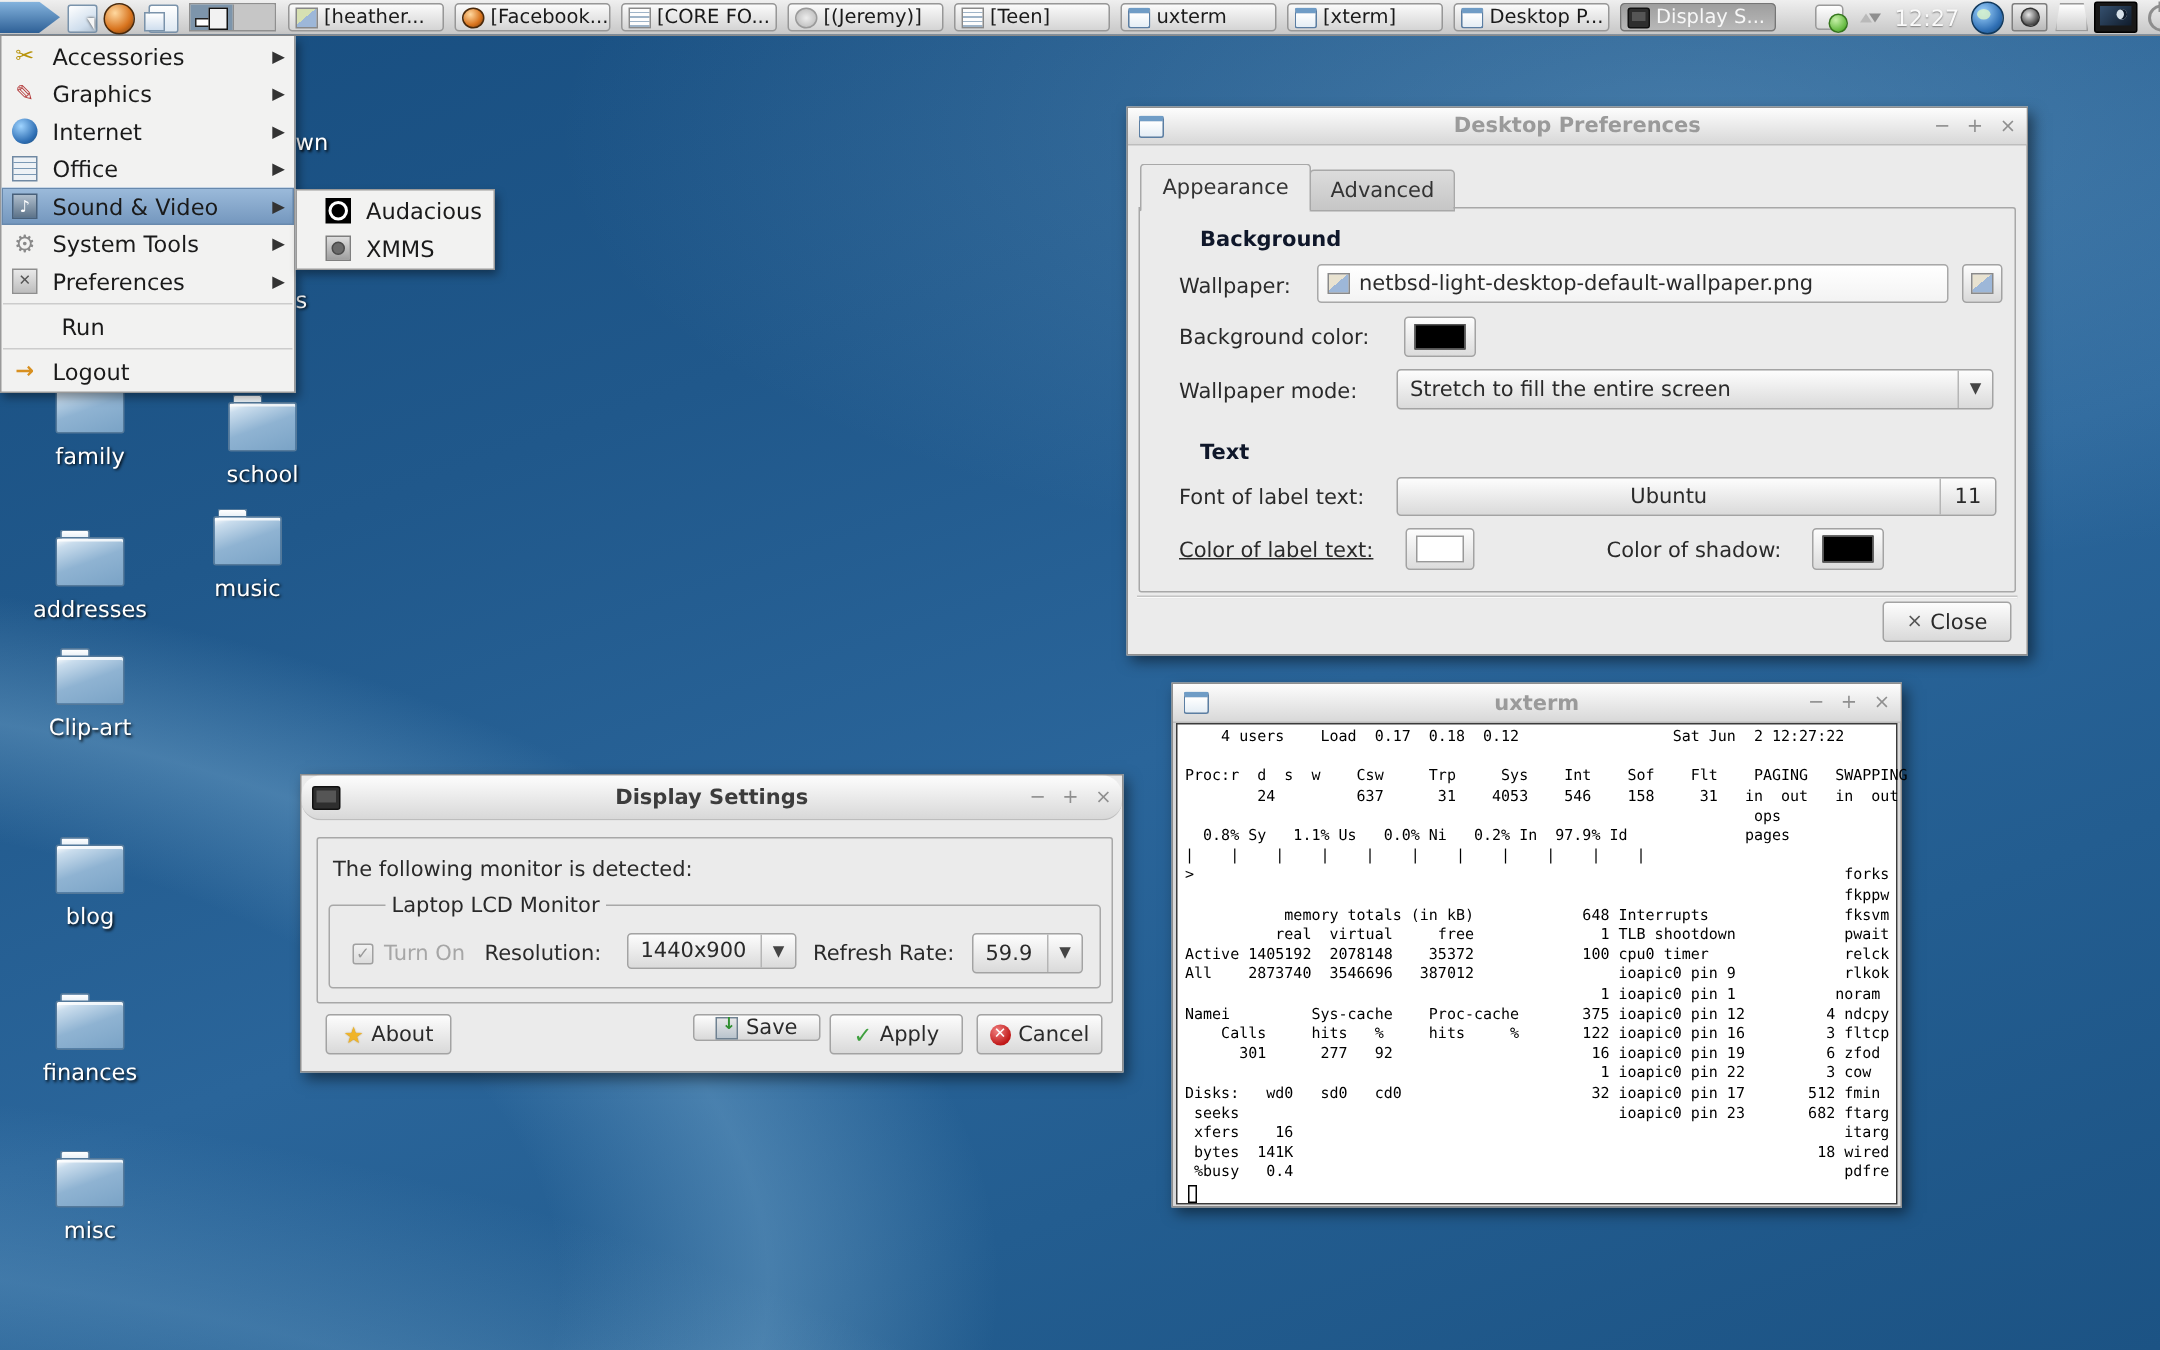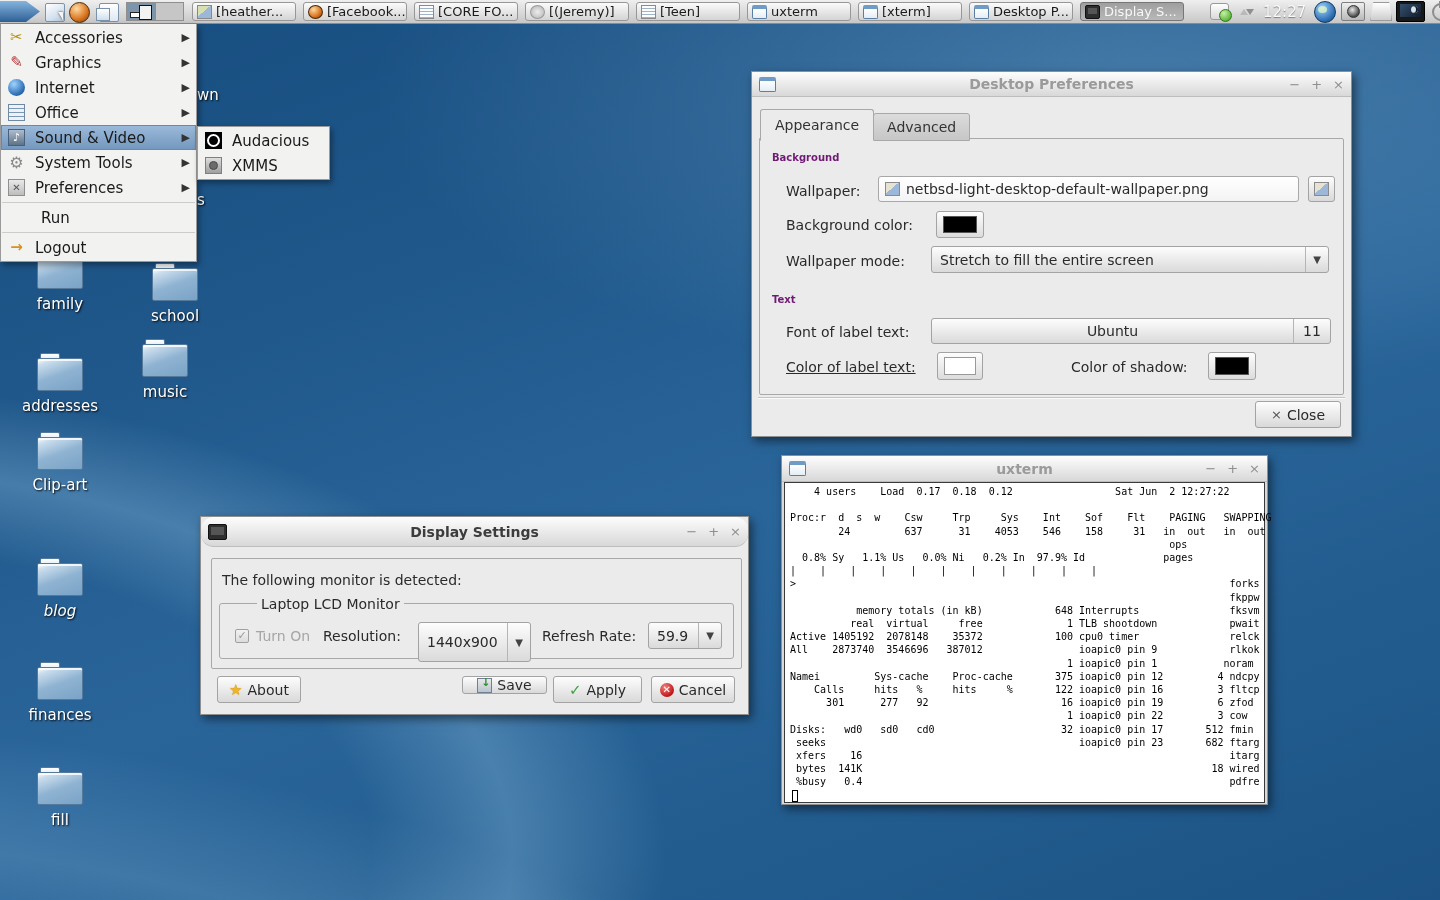--- a/index.html
+++ b/index.html
@@ -90,40 +90,40 @@
   .mi-scissors{color:#b8930a;}
   .mi-palette{color:#b43c3c;}
   .mi-globe{border-radius:50%;background:radial-gradient(circle at 35% 30%,#9fd4ff,#2f6fb4 65%,#17456e);}
   .mi-office{background:linear-gradient(#f4f4f4,#c9d6e4);border:1px solid #7089a3;
     background-image:repeating-linear-gradient(#eef2f6 0 3px,#7b99b5 3px 4px);}
   .mi-sound{background:linear-gradient(#aebdcc,#5d7389);border:1px solid #48607a;color:#fff;font-size:11px;}
   .mi-gear{color:#8a8a8a;font-size:16px;}
   .mi-prefs{background:linear-gradient(#e9e9e9,#bdbdbd);border:1px solid #8f8f8f;color:#555;font-size:10px;}
   .mi-logout{color:#d89020;font-weight:bold;}
   .submenu{position:absolute;left:197px;top:126px;width:133px;background:#f2f2f1;
-    border:1px solid #9a9a9a;box-shadow:2px 3px 6px rgba(0,0,0,.4);box-sizing:border-box;padding:1px 0;z-index:61;}
+    border:1px solid #9a9a9a;box-shadow:2px 3px 6px rgba(0,0,0,.4);box-sizing:border-box;padding:1px 12px;z-index:61;}
   .mi-aud{background:#000;color:#fff;}
   .mi-aud i{width:9px;height:9px;border:2px solid #fff;border-radius:50%;background:#000;}
   .mi-xmms{background:linear-gradient(#dedede,#9f9f9f);border:1px solid #7f7f7f;}
   .mi-xmms i{width:7px;height:7px;border-radius:50%;background:#6a6a6a;border:1px solid #4a4a4a;}
   
   .win{position:absolute;background:#ebebeb;border:1px solid #8f8f8f;
     box-shadow:3px 4px 9px rgba(0,0,0,.5);box-sizing:border-box;}
   .titlebar{position:relative;height:24px;background:linear-gradient(#fdfdfd,#d8d8d8);
     border-bottom:1px solid #bdbdbd;display:flex;align-items:center;padding:0 7px;}
   .title{position:absolute;left:40px;right:40px;text-align:center;font-weight:bold;font-size:14px;color:#9a9a9a;}
   .title.active{color:#3c3c3c;}
   .ctrls{margin-left:auto;display:flex;gap:11px;color:#8f8f8f;font-size:13px;z-index:2;}
   .ctrls span{cursor:default;}
   .wicon{width:17px;height:15px;z-index:2;position:relative;box-sizing:border-box;}
   .btn{position:absolute;box-sizing:border-box;border:1px solid #a3a3a3;border-radius:3px;
     background:linear-gradient(#fdfdfd,#d9d9d9);font-size:14px;color:#2a2a2a;
     display:flex;align-items:center;justify-content:center;gap:5px;}
   .lbl{position:absolute;font-size:14px;color:#2a2a2a;white-space:nowrap;}
-  .heading{position:absolute;font-size:10px;font-weight:bold;color:#701a75;}
+  .heading{position:absolute;font-size:14px;font-weight:bold;color:#0f172a;margin-left:28px;}
   .entry{position:absolute;box-sizing:border-box;border:1px solid #a8a8a8;border-radius:3px;
     background:linear-gradient(#ffffff,#f3f3f3);display:flex;align-items:center;padding:0 6px;
     font-size:14px;color:#2a2a2a;gap:6px;}
   .combo{position:absolute;box-sizing:border-box;border:1px solid #a3a3a3;border-radius:3px;
     background:linear-gradient(#fdfdfd,#dadada);display:flex;align-items:center;font-size:14px;color:#2a2a2a;}
   .combo .cval{flex:1;padding:0 8px;}
   .combo .cbtn{width:22px;align-self:stretch;border-left:1px solid #b5b5b5;display:flex;align-items:center;justify-content:center;
     font-size:10px;color:#444;}
   .swatch{position:absolute;box-sizing:border-box;border:1px solid #a3a3a3;border-radius:3px;background:linear-gradient(#fdfdfd,#dcdcdc);
     display:flex;align-items:center;justify-content:center;}
@@ -193,40 +193,40 @@
     </span>
   <span class="dlabel">music</span>
 </div>
 <div class="dicon" style="left:12px;top:432px;">
   <span class="folder">
       <span class="ftab"></span>
       <span class="fbody"></span>
     </span>
   <span class="dlabel">Clip-art</span>
 </div>
-<div class="dicon" style="left:12px;top:558px;font-style:italic;">
+<div class="dicon" style="left:12px;top:558px;">
   <span class="folder">
       <span class="ftab"></span>
       <span class="fbody"></span>
     </span>
   <span class="dlabel">blog</span>
 </div>
 <div class="dicon" style="left:12px;top:662px;">
   <span class="folder">
       <span class="ftab"></span>
       <span class="fbody"></span>
     </span>
   <span class="dlabel">finances</span>
 </div>
 <div class="dicon" style="left:12px;top:767px;">
   <span class="folder">
       <span class="ftab"></span>
       <span class="fbody"></span>
     </span>
-  <span class="dlabel">fill</span>
+  <span class="dlabel">misc</span>
 </div>
 
 <div class="taskbar">
   <div class="start"></div>
   <div class="launch ic-fm" style="left:45px;"></div>
   <div class="launch orb" style="left:69px;width:19px;height:19px;top:2px;"></div>
   <div class="launch ic-wins" style="left:99px;"></div>
   <div class="pager">
     <span class="pgc1">
         <i></i>
@@ -428,21 +428,21 @@
       <span>×</span>
     </span>
   </div>
   <div class="frame" style="left:10px;top:41px;width:529px;height:109px;"></div>
   <div class="lbl" style="left:21px;top:55px;">The following monitor is detected:</div>
   <div class="group" style="left:18px;top:86px;width:513px;height:54px;"></div>
   <div class="legend" style="left:25px;top:79px;">Laptop LCD Monitor</div>
   <div class="check" style="left:34px;top:112px;">✓</div>
   <div class="lbl dim" style="left:55px;top:111px;">Turn On</div>
   <div class="lbl" style="left:122px;top:111px;">Resolution:</div>
-  <div class="combo" style="left:217px;top:105px;width:113px;height:40px;">
+  <div class="combo" style="left:217px;top:105px;width:113px;height:24px;">
     <span class="cval">1440x900</span>
     <span class="cbtn">▼</span>
   </div>
   <div class="lbl" style="left:341px;top:111px;">Refresh Rate:</div>
   <div class="combo" style="left:447px;top:105px;width:74px;height:27px;">
     <span class="cval">59.9</span>
     <span class="cbtn">▼</span>
   </div>
   <div class="btn" style="left:16px;top:159px;width:84px;height:27px;">
     <span class="star">★</span>

